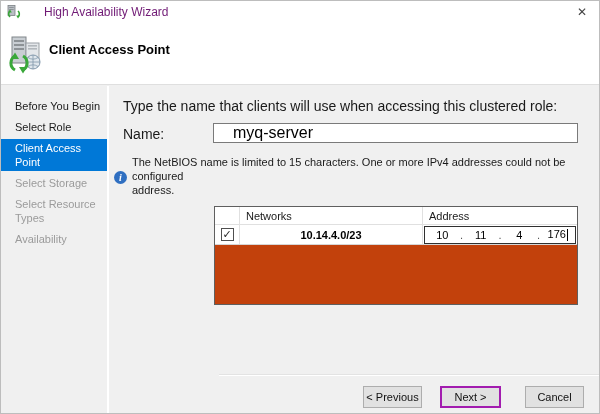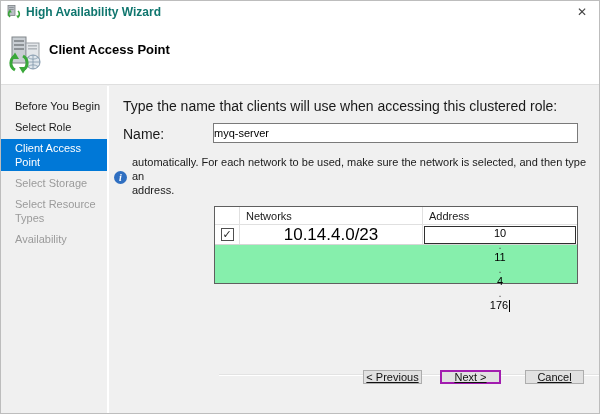--- a/index.html
+++ b/index.html
@@ -2,70 +2,70 @@
 <html><head>
 <meta charset="utf-8">
 <style>
   html,body{margin:0;padding:0;background:#fff;}
   *{box-sizing:border-box;font-family:"Liberation Sans","DejaVu Sans",sans-serif;}
   .window{position:relative;width:600px;height:414px;background:#f0f0f0;overflow:hidden;border:1px solid #bdbdbd;}
 
   
   .titlebar{position:absolute;left:0;top:0;width:100%;height:22px;background:#ffffff;display:flex;align-items:center;}
   .titlebar .app-icon{width:14px;height:14px;margin-left:6px;}
-  .titlebar .title{font-size:12px;color:#0f766e;margin-left:5px;font-weight:bold;}
+  .titlebar .title{font-size:12px;color:#701a75;margin-left:23px;}
   .close-btn{position:absolute;right:0;top:0;width:34px;height:22px;display:flex;align-items:center;justify-content:center;
              font-size:12px;color:#444;cursor:default;}
 
   
   .header{position:absolute;left:0;top:22px;width:100%;height:62px;background:#ffffff;border-bottom:1px solid #dfdfdf;}
   .header .hdr-icon{position:absolute;left:8px;top:13px;}
   .header .hdr-title{position:absolute;left:48px;top:19px;font-size:13px;font-weight:bold;color:#000;}
 
   
   .body{position:absolute;left:0;top:85px;width:100%;height:329px;background:#f0f0f0;}
   .sidebar{position:absolute;left:0;top:0;width:106px;height:100%;padding-top:11px;}
   .vdivider{position:absolute;left:106px;top:0;width:2px;height:100%;background:#ffffff;}
   .nav-item{font-size:11px;line-height:14px;padding:2px 2px 2px 14px;margin-bottom:3px;color:#1b1b1b;}
   .nav-item.current{background:#0078d7;color:#ffffff;}
   .nav-item.upcoming{color:#9b9b9b;}
 
   .content{position:absolute;left:108px;top:0;width:492px;height:100%;}
   .instruction{position:absolute;left:14px;top:12px;font-size:14px;color:#1a1a1a;}
   .name-label{position:absolute;left:14px;top:40px;font-size:14px;color:#1a1a1a;}
   .name-input{position:absolute;left:104px;top:37px;width:365px;height:20px;background:#fff;border:1px solid #7a7a7a;
-              font-size:11px;color:#000;padding:0 0;outline:none;}
+              font-size:16px;color:#000;padding:0 19px;outline:none;}
 
   .info-icon{position:absolute;left:5px;top:85px;width:13px;height:13px;border-radius:50%;
              background:#2f6fc1;color:#fff;font-size:10px;font-weight:bold;font-style:italic;
              display:flex;align-items:center;justify-content:center;font-family:"Liberation Serif","DejaVu Serif",serif;}
   .info-text{position:absolute;left:23px;top:69px;width:462px;font-size:11px;line-height:14px;color:#1a1a1a;}
 
   
-  .net-table{position:absolute;left:105px;top:120px;width:364px;height:78px;background:#86efac;border:1px solid #5f5f5f;}
+  .net-table{position:absolute;left:105px;top:120px;width:364px;height:99px;background:#c2410c;border:1px solid #5f5f5f;}
   .t-header{display:flex;height:18px;background:#ffffff;border-bottom:1px solid #e0e0e0;}
   .t-row{display:flex;height:20px;background:#ffffff;border-bottom:1px solid #d6d6d6;}
   .col-check{width:25px;border-right:1px solid #e0e0e0;display:flex;align-items:center;justify-content:center;}
   .col-net{width:183px;border-right:1px solid #e0e0e0;display:flex;align-items:center;}
   .col-addr{flex:1;display:flex;align-items:center;}
   .t-header .col-net,.t-header .col-addr{font-size:11px;color:#1a1a1a;padding-left:6px;}
-  .t-row .col-net{justify-content:center;font-size:17px;color:#000;}
+  .t-row .col-net{justify-content:center;font-size:11px;color:#000;font-weight:bold;}
   .checkbox{width:13px;height:13px;background:#fff;border:1px solid #4f4f4f;display:flex;align-items:center;
             justify-content:center;font-size:11px;line-height:11px;color:#1f1f1f;}
   .ip-field{display:flex;align-items:center;width:100%;height:18px;margin:0 1px;background:#fff;
-            border:1px solid #2f2f2f;font-size:11px;color:#000;flex-direction:column;}
+            border:1px solid #2f2f2f;font-size:11px;color:#000;}
   .ip-field .octet{flex:1;text-align:center;}
   .ip-field .dot{width:4px;text-align:center;color:#555;}
   .caret{display:inline-block;width:1px;height:12px;background:#000;vertical-align:middle;margin-left:1px;}
 
   
   .footer-sep{position:absolute;left:110px;top:288px;width:382px;height:2px;
               border-top:1px solid #e3e3e3;border-bottom:1px solid #ffffff;}
-  .btn{position:absolute;top:284px;height:14px;background:#e1e1e1;border:1px solid #adadad;
-       font-size:11px;color:#111;display:flex;align-items:center;justify-content:center;cursor:default;text-decoration:underline;}
+  .btn{position:absolute;top:300px;height:22px;background:#e1e1e1;border:1px solid #adadad;
+       font-size:11px;color:#111;display:flex;align-items:center;justify-content:center;cursor:default;}
   .btn-prev{left:254px;width:59px;}
   .btn-next{left:331px;width:61px;border:2px solid #a21caf;}
   .btn-cancel{left:416px;width:59px;}
 </style>
 </head>
 <body>
 
 <div class="window">
 
   <div class="titlebar">
@@ -114,21 +114,21 @@
     <div class="vdivider"></div>
 
     <div class="content">
       <div class="instruction">Type the name that clients will use when accessing this clustered role:</div>
 
       <span class="name-label">Name:</span>
       <input class="name-input" type="text" value="myq-server" style="">
 
       <span class="info-icon">i</span>
       <div class="info-text">
-        <div>automatically.  For each network to be used, make sure the network is selected, and then type an</div>
+        <div>The NetBIOS name is limited to 15 characters.  One or more IPv4 addresses could not be configured</div>
         <div>address.</div>
       </div>
 
       <div class="net-table">
         <div class="t-header">
           <div class="col-check"></div>
           <div class="col-net">Networks</div>
           <div class="col-addr">Address</div>
         </div>
         <div class="t-row">

